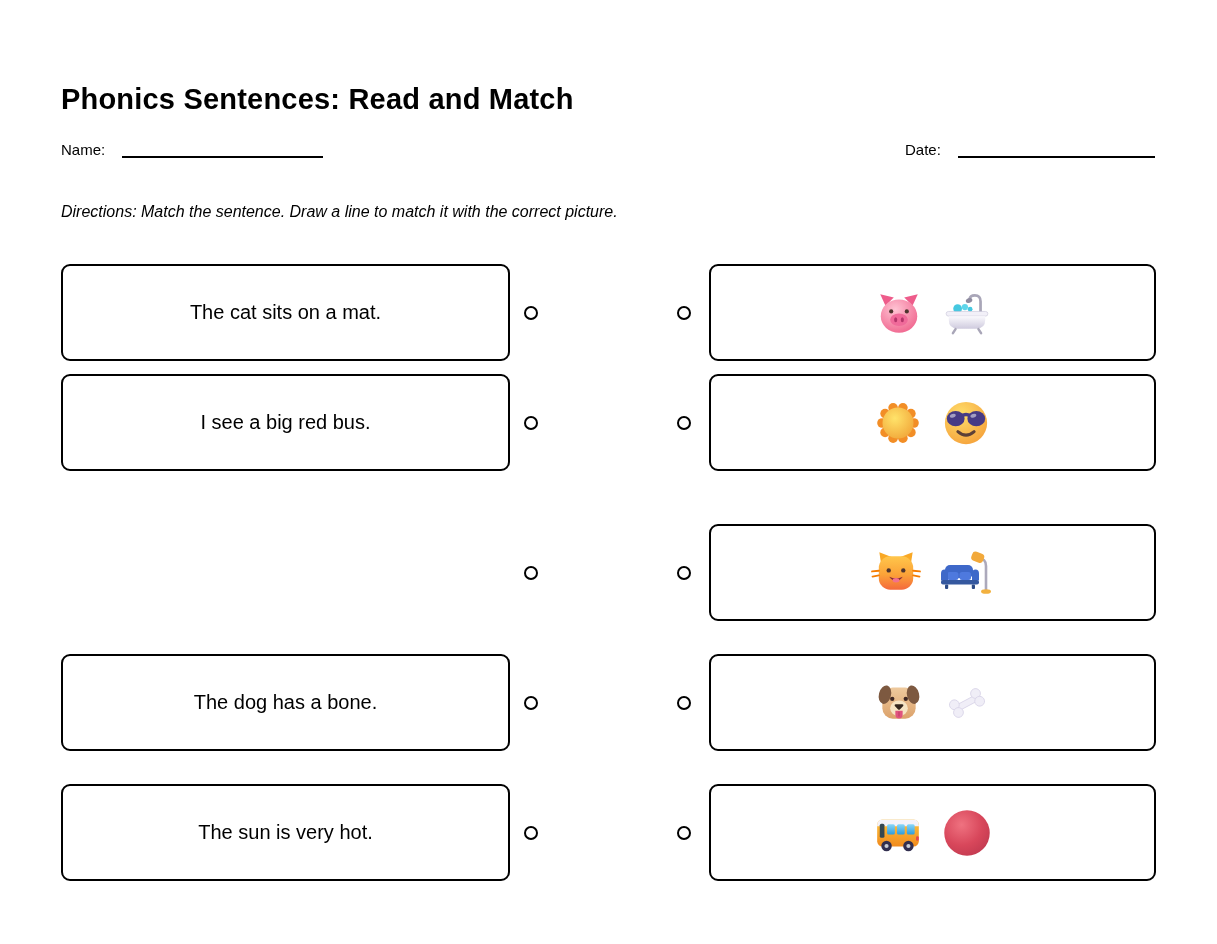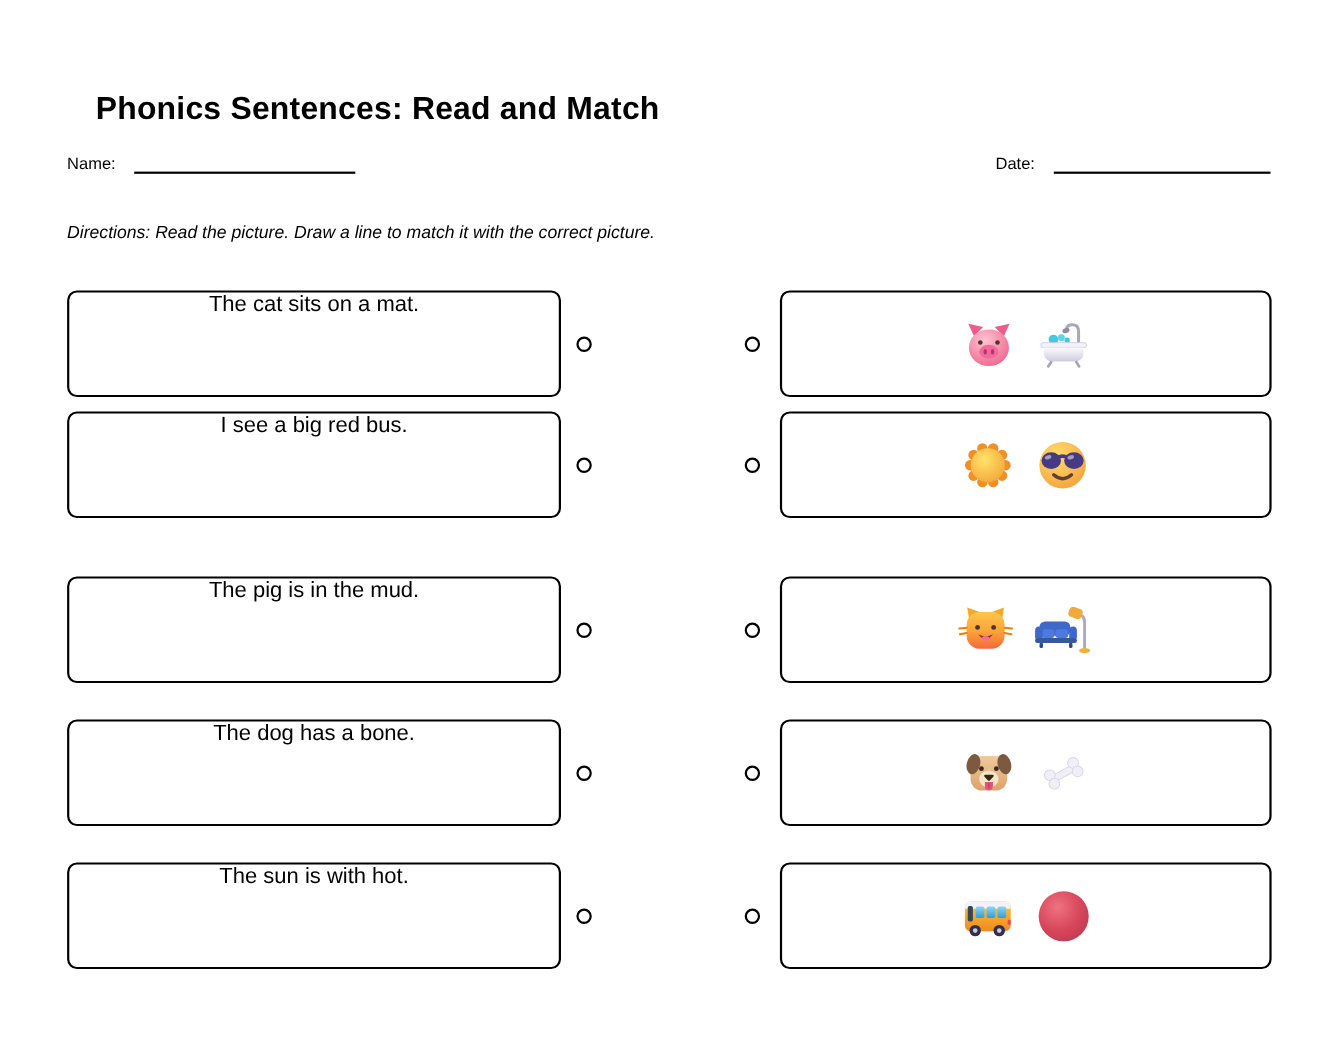--- a/index.html
+++ b/index.html
@@ -5,41 +5,41 @@
   * { margin:0; padding:0; box-sizing:border-box; }
   html,body { width:1217px; height:944px; background:#fff; }
   body {
     font-family:"Liberation Sans", sans-serif;
     color:#000;
     position:relative;
     overflow:hidden;
   }
   .title {
     position:absolute; left:61px; top:83px;
-    font-size:29px; font-weight:bold; letter-spacing:0.2px;margin-left:26px;
+    font-size:29px; font-weight:bold; letter-spacing:0.2px;
   }
   .field-label { position:absolute; top:141px; font-size:15px; }
   .name-label { left:61px; }
   .date-label { left:905px;text-align:center; }
   .fill-line {
     position:absolute; top:156px; height:0;
     border-bottom:2px solid #000;
   }
   .name-line { left:122px; width:201px; }
   .date-line { left:958px; width:197px; }
   .directions {
     position:absolute; left:61px; top:203px;
     font-size:16px; font-style:italic;
   }
   .row { position:absolute; left:0; width:1217px; height:97px; }
   .sentence-box {
     position:absolute; left:61px; top:0;
     width:449px; height:97px;
     border:2px solid #000; border-radius:9px;
-    display:flex; align-items:flex-start; justify-content:center;
+    display:flex; align-items:center; justify-content:center;
     background:#fff;
   }
   .sentence-text { font-size:20px; }
   .dot {
     position:absolute; top:42px;
     width:14px; height:14px;
     border:2px solid #000; border-radius:50%;
     background:#fff;
   }
   .dot-left  { left:524px; }
@@ -57,21 +57,21 @@
 <body>
 
 <div class="title">Phonics Sentences: Read and Match</div>
 
 <div class="field-label name-label">Name:</div>
 <div class="fill-line name-line"></div>
 
 <div class="field-label date-label">Date:</div>
 <div class="fill-line date-line"></div>
 
-<div class="directions">Directions: Read the picture. Draw a line to match it with the correct picture.</div>
+<div class="directions">Directions: Match the sentence. Draw a line to match it with the correct picture.</div>
 
 <div class="row" style="top:264px">
   <div class="sentence-box">
     <span class="sentence-text">The cat sits on a mat.</span>
   </div>
   <div class="dot dot-left"></div>
   <div class="dot dot-right"></div>
   <div class="picture-box">
     <svg class="emoji" width="50" height="50" viewBox="0 0 48 48">
       <defs>
@@ -149,23 +149,20 @@
       <ellipse cx="33.5" cy="20" rx="8.2" ry="7" fill="#473A85"></ellipse>
       <path d="M20,17.5 q4,-2.5 8,0" stroke="#473A85" stroke-width="3.2" fill="none"></path>
       <ellipse cx="11.8" cy="17.3" rx="2.8" ry="1.7" fill="#FFFFFF" opacity="0.5" transform="rotate(-18 11.8 17.3)"></ellipse>
       <ellipse cx="30.8" cy="17.3" rx="2.8" ry="1.7" fill="#FFFFFF" opacity="0.5" transform="rotate(-18 30.8 17.3)"></ellipse>
       <path d="M16.5,32 Q24,38.5 31.5,32" stroke="#5D4037" stroke-width="2.8" fill="none" stroke-linecap="round"></path>
     </svg>
   </div>
 </div>
 
 <div class="row" style="top:524px">
-  <div class="sentence-box">
-    <span class="sentence-text">The pig is in the mud.</span>
-  </div>
   <div class="dot dot-left"></div>
   <div class="dot dot-right"></div>
   <div class="picture-box">
     <svg class="emoji" width="50" height="50" viewBox="0 0 48 48">
       <defs>
           <linearGradient id="gCat" x1="0" y1="0" x2="0" y2="1">
         <stop offset="0%" stop-color="#FFC64B"></stop>
             <stop offset="55%" stop-color="#FBA238"></stop>
             <stop offset="100%" stop-color="#F4693C"></stop>
       </linearGradient>
@@ -227,21 +224,21 @@
         <circle cx="12.5" cy="28.2" r="4.7"></circle>
         <circle cx="35.5" cy="19.8" r="4.7"></circle>
         <circle cx="35.5" cy="28.2" r="4.7"></circle>
       </g>
     </svg>
   </div>
 </div>
 
 <div class="row" style="top:784px">
   <div class="sentence-box">
-    <span class="sentence-text">The sun is with hot.</span>
+    <span class="sentence-text">The sun is very hot.</span>
   </div>
   <div class="dot dot-left"></div>
   <div class="dot dot-right"></div>
   <div class="picture-box">
     <svg class="emoji" width="50" height="50" viewBox="0 0 48 48">
       <defs>
         <linearGradient id="gBus" x1="0" y1="0" x2="0" y2="1">
           <stop offset="0%" stop-color="#FFC53D"></stop>
             <stop offset="100%" stop-color="#F08A1D"></stop>
         </linearGradient>

